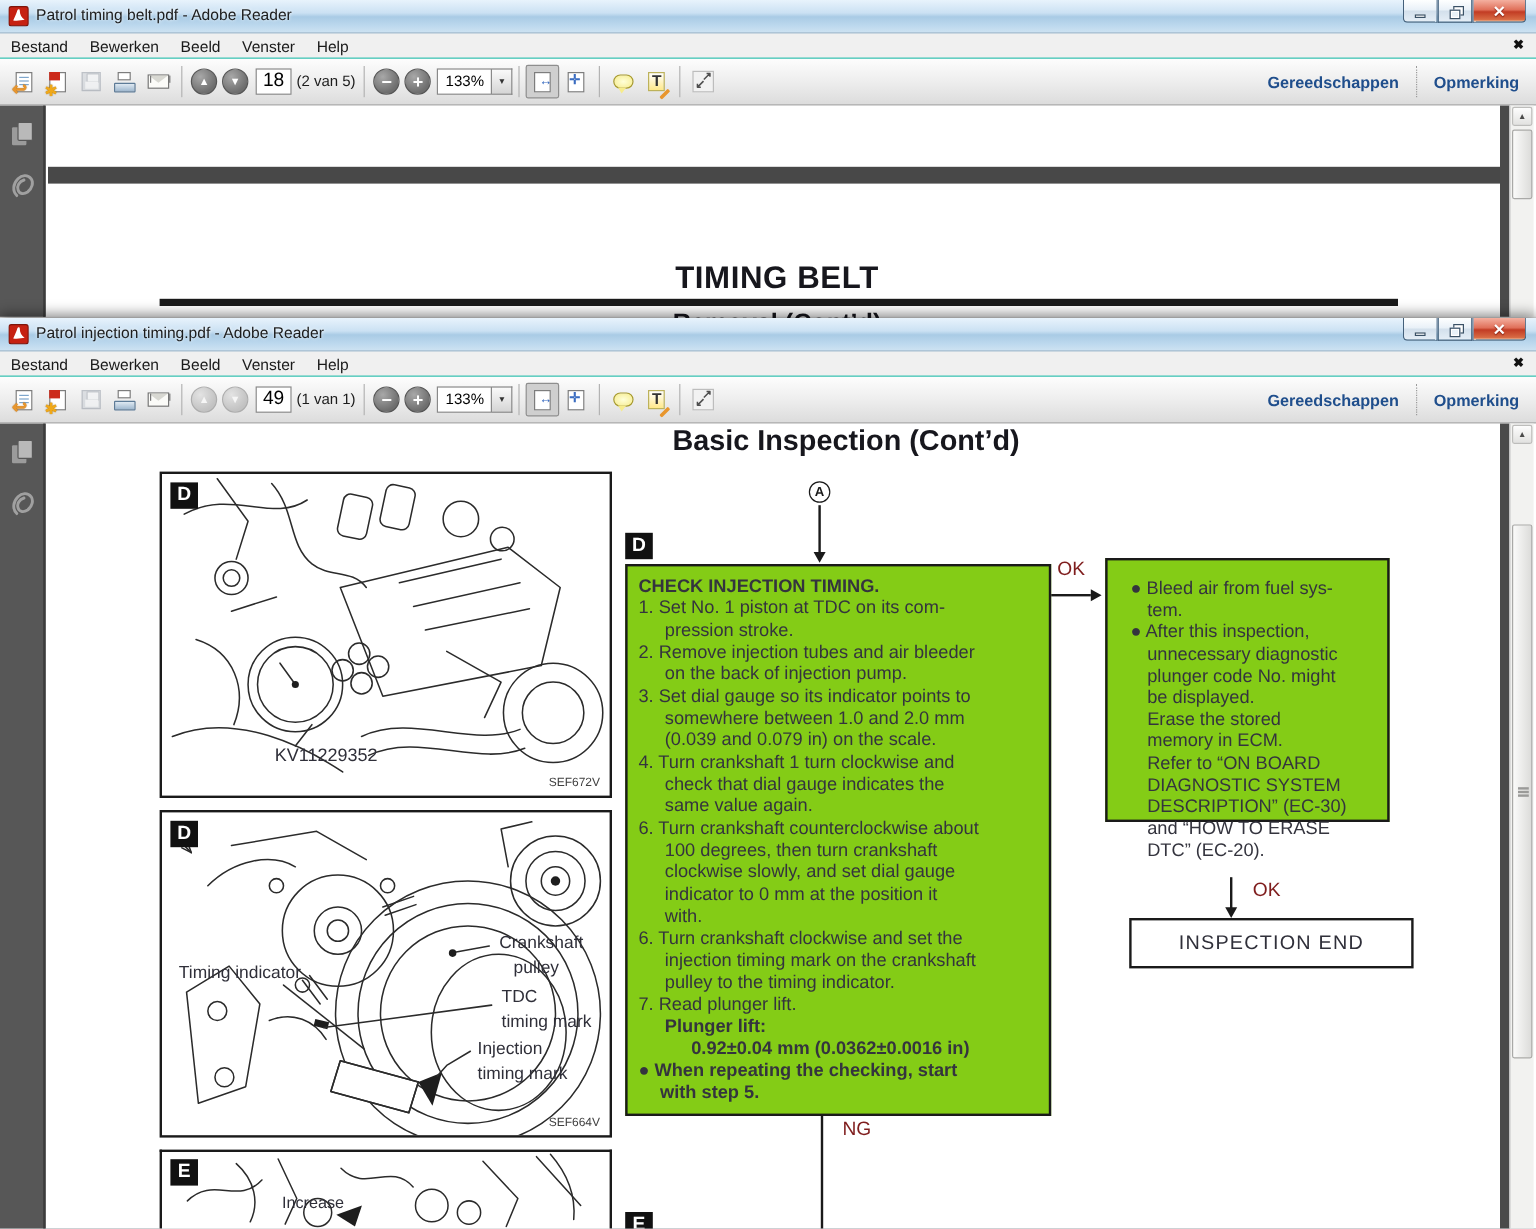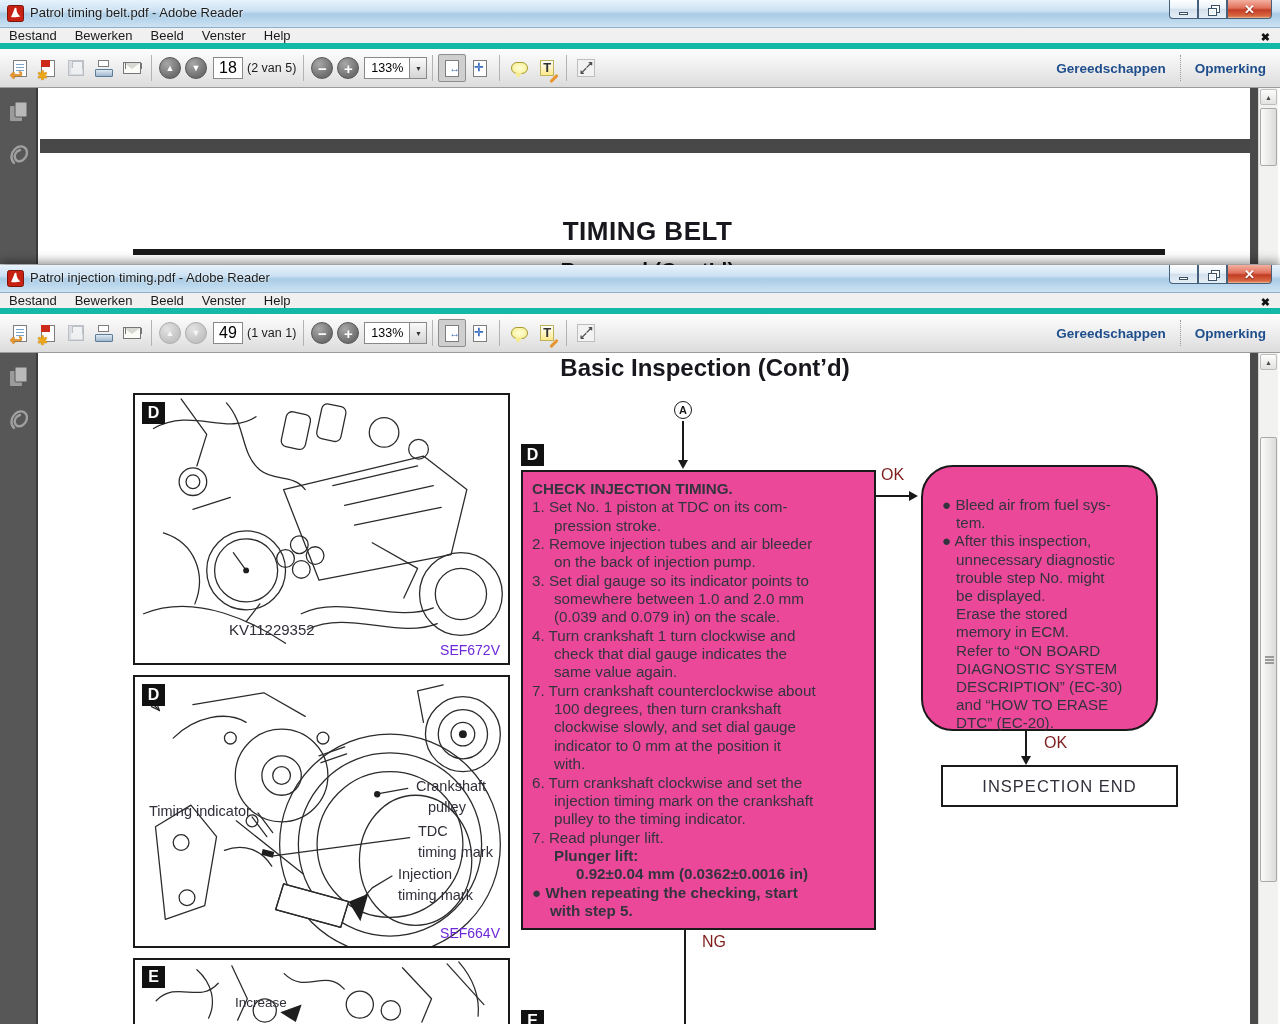--- a/index.html
+++ b/index.html
@@ -17,21 +17,21 @@
   .wbtn { width:29px; height:19px; border:1px solid #44607a; border-top:none; background:linear-gradient(180deg,#feffff,#e9f1f8 45%,#d3e0ec 52%,#e5eef6); display:flex; align-items:center; justify-content:center; }
   .wbtn.first { border-radius:0 0 0 4px; }
   .wbtn.close { width:45px; border-radius:0 0 4px 0;
     background:linear-gradient(180deg,#f4b0a0,#e0705a 45%,#c23c24 55%,#d86a43 90%,#eec2a0); }
   .glyph-min { width:9px; height:3px; background:#fff; border:1px solid #3a5166; margin-top:8px; }
   .glyph-restore { position:relative; width:10px; height:9px; }
   .glyph-restore::before { content:""; position:absolute; left:3px; top:0; width:7px; height:6px; border:1px solid #3a5166; background:#fff; }
   .glyph-restore::after { content:""; position:absolute; left:0; top:3px; width:7px; height:6px; border:1px solid #3a5166; background:#fff; box-shadow:inset 0 0 0 1px #fff; background:#e8f1f8; }
   .glyph-close { color:#fff; font-size:13px; font-weight:bold; text-shadow:0 1px 1px #7a1608; line-height:17px; }
 
-  .menubar { position:relative; height:21px; background:#f0f0f0; border-bottom:6px solid #14b8a6; display:flex; align-items:center; }
+  .menubar { position:relative; height:21px; background:#f0f0f0; border-bottom:1px solid #14b8a6; display:flex; align-items:center; }
   .menu-item { font-size:13px; color:#1a1a1a; padding:0 9px; line-height:21px; }
   .menubar-close { position:absolute; right:10px; top:3px; font-size:11px; font-weight:bold; color:#111; }
 
   .toolbar { position:relative; height:39px; background:linear-gradient(180deg,#fdfdfd,#ececec 55%,#dcdcdc); border-bottom:1px solid #9b9b9b; display:flex; align-items:center; padding-left:6px; }
   .tsep { width:1px; height:26px; background:#b3b3b3; margin:0 5px; }
   .tbtn { width:28px; height:28px; display:flex; align-items:center; justify-content:center; position:relative; }
   .tbtn.pressed { border:1px solid #8e8e8e; background:#cfcfcf; border-radius:2px; }
 
   
   .pageic { position:relative; width:14px; height:17px; background:#fff; border:1px solid #7d7d7d; }
@@ -80,27 +80,27 @@
   .vs-up { position:absolute; left:1px; top:1px; width:17px; height:16px; background:linear-gradient(#fdfdfd,#e2e2e0); border:1px solid #bdbdbb; border-radius:2px; text-align:center; font-size:7px; color:#4a4a4a; line-height:16px; }
   .vs-thumb { position:absolute; left:1px; width:17px; background:linear-gradient(90deg,#fbfbfa,#dcdcda); border:1px solid #a9a9a7; border-radius:2px; }
   .vs-grip { position:absolute; left:4px; width:9px; height:1.5px; background:#9a9a98; box-shadow:0 3px 0 #9a9a98, 0 6px 0 #9a9a98; }
   .gapband { position:absolute; left:40px; width:1210px; height:14px; background:#484848; }
   .bigtitle { position:absolute; font-weight:bold; color:#17171d; text-align:center; white-space:nowrap; }
   .hrule { position:absolute; background:#1a1a1a; }
 
   .figbox { position:absolute; border:2px solid #1a1a1a; background:#fff; }
   .badge { position:absolute; width:23px; height:22px; background:#111; color:#fff; font-weight:bold; font-size:16px; text-align:center; line-height:22px; }
   .figlabel { position:absolute; font-size:14.5px; color:#2f2f39; white-space:nowrap; }
-  .figcode { position:absolute; font-size:14px; color:#6d28d9; }
+  .figcode { position:absolute; font-size:10px; color:#404040; }
   .figart { position:absolute; left:0; top:0; width:100%; height:100%; }
   .figart path, .figart circle, .figart rect, .figart ellipse { fill:none; stroke:#2b2b2b; stroke-width:1.3; stroke-linecap:round; stroke-linejoin:round; }
   .figart .fill { fill:#1e1e1e; stroke:none; }
   .figart .white { fill:#fff; }
 
-  .flowbox { position:absolute; border:2px solid #1a1a1a; background:#ec4899; padding:8px 9px 0 9px; }
+  .flowbox { position:absolute; border:2px solid #1a1a1a; background:#84cc16; padding:8px 9px 0 9px; }
   .flowtext .ln { font-size:15.2px; line-height:18.35px; color:#34343e; white-space:nowrap; }
   .ln.t { font-weight:bold; }
   .ln.n { padding-left:22px; text-indent:-22px; }
   .ln.i { padding-left:22px; }
   .ln.ib { padding-left:22px; font-weight:bold; }
   .ln.ib2 { padding-left:44px; font-weight:bold; }
   .ln.bb { font-weight:bold; }
   .ln.ibb { padding-left:18px; font-weight:bold; }
   .resulttext .ln { font-size:15.2px; line-height:18.2px; color:#34343e; white-space:nowrap; }
   .ln.bu { padding-left:24px; text-indent:-14px; }
@@ -476,45 +476,45 @@
           <div class="ln n">1. Set No. 1 piston at TDC on its com-</div>
           <div class="ln i">pression stroke.</div>
           <div class="ln n">2. Remove injection tubes and air bleeder</div>
           <div class="ln i">on the back of injection pump.</div>
           <div class="ln n">3. Set dial gauge so its indicator points to</div>
           <div class="ln i">somewhere between 1.0 and 2.0 mm</div>
           <div class="ln i">(0.039 and 0.079 in) on the scale.</div>
           <div class="ln n">4. Turn crankshaft 1 turn clockwise and</div>
           <div class="ln i">check that dial gauge indicates the</div>
           <div class="ln i">same value again.</div>
-          <div class="ln n">7. Turn crankshaft counterclockwise about</div>
+          <div class="ln n">6. Turn crankshaft counterclockwise about</div>
           <div class="ln i">100 degrees, then turn crankshaft</div>
           <div class="ln i">clockwise slowly, and set dial gauge</div>
           <div class="ln i">indicator to 0 mm at the position it</div>
           <div class="ln i">with.</div>
           <div class="ln n">6. Turn crankshaft clockwise and set the</div>
           <div class="ln i">injection timing mark on the crankshaft</div>
           <div class="ln i">pulley to the timing indicator.</div>
           <div class="ln n">7. Read plunger lift.</div>
           <div class="ln ib">Plunger lift:</div>
           <div class="ln ib2">0.92±0.04 mm (0.0362±0.0016 in)</div>
           <div class="ln bb">● When repeating the checking, start</div>
           <div class="ln ibb">with step 5.</div>
         </div>
 
       <span class="conn-label" style="left:881px; top:113px;">OK</span>
       <div class="hline" style="left:876px; top:142px; width:33px;"></div>
       <div class="arrowhead-right" style="left:909px; top:138px;"></div>
 
-      <div class="flowbox resulttext" style="left:921px; top:112px; width:237px; height:266px; padding-top:29px;border-radius:32px;">
+      <div class="flowbox resulttext" style="left:921px; top:112px; width:237px; height:220px; padding-top:15px;">
           <div class="ln bu">● Bleed air from fuel sys-</div>
           <div class="ln i">tem.</div>
           <div class="ln bu">● After this inspection,</div>
           <div class="ln i">unnecessary diagnostic</div>
-          <div class="ln i">trouble step No. might</div>
+          <div class="ln i">plunger code No. might</div>
           <div class="ln i">be displayed.</div>
           <div class="ln i">Erase the stored</div>
           <div class="ln i">memory in ECM.</div>
           <div class="ln i">Refer to “ON BOARD</div>
           <div class="ln i">DIAGNOSTIC SYSTEM</div>
           <div class="ln i">DESCRIPTION” (EC-30)</div>
           <div class="ln i">and “HOW TO ERASE</div>
           <div class="ln i">DTC” (EC-20).</div>
         </div>
 

